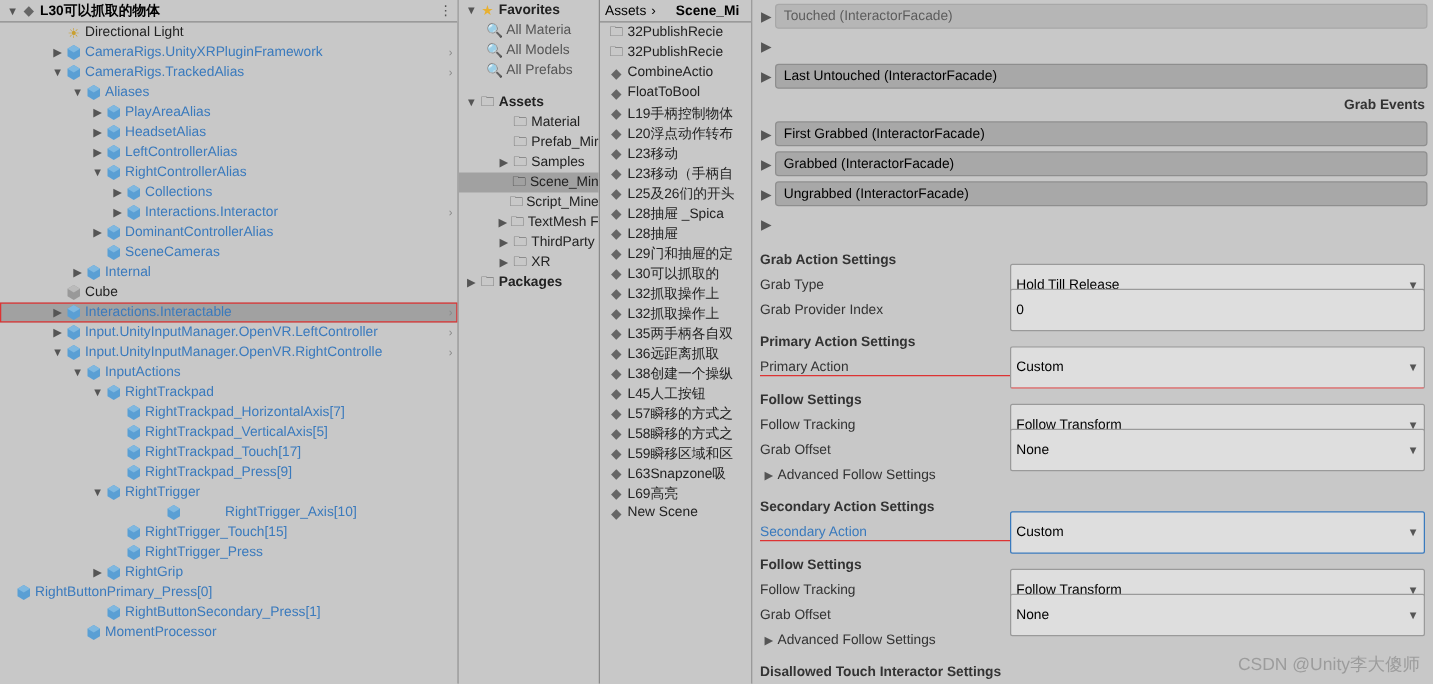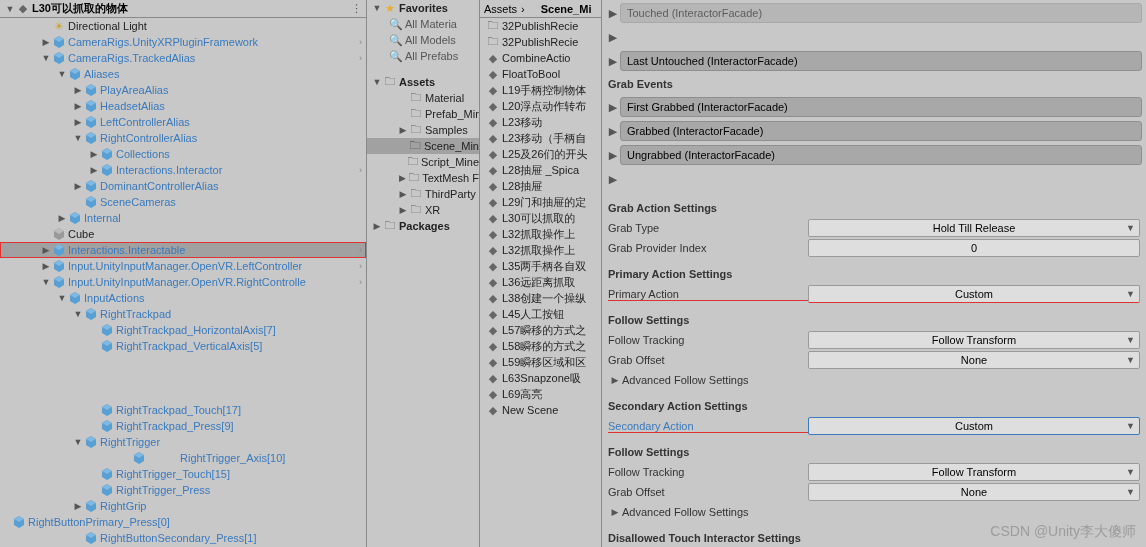--- a/index.html
+++ b/index.html
@@ -24,30 +24,30 @@
 .unity { color: #666; }
 .label { color: #222; }
 .label.blue { color: #3a7abd; }
 .label.gray { color: #555; }
 .chev-r { position: absolute; right: 4px; color: #888; font-size: 9px; }
 
 .breadcrumb { height: 18px; background: #c8c8c8; border-bottom: 1px solid #8a8a8a; display: flex; align-items: center; padding: 0 4px; font-size: 11px; }
 .breadcrumb span { margin-right: 4px; }
 
 .insp-body { padding: 0; }
-.evt-header { font-weight: bold; padding: 4px 6px; color: #333; }
+.evt-header { font-weight: bold; padding: 4px 6px; color: #333; text-align: right; }
 .evt-row { display: flex; align-items: center; height: 22px; margin: 2px 4px; }
 .evt-fold { width: 14px; text-align: center; color: #555; }
 .evt-box { flex: 1; height: 20px; background: #a8a8a8; border: 1px solid #8e8e8e; border-radius: 3px; display: flex; align-items: center; padding: 0 6px; cursor: pointer; }
 
 .prop-row { display: flex; align-items: center; height: 20px; padding: 0 6px; }
 .prop-label { width: 200px; color: #333; }
 .prop-label.blue { color: #3a7abd; }
 .prop-label.bold { font-weight: bold; }
-.prop-field { flex: 1; height: 18px; background: #dedede; border: 1px solid #9a9a9a; border-radius: 2px; display: flex; align-items: center; padding: 0 4px; position: relative; justify-content: center; }
+.prop-field { flex: 1; height: 18px; background: #dedede; border: 1px solid #9a9a9a; border-radius: 2px; display: flex; align-items: center; padding: 16px 4px; position: relative; }
 .prop-field.sel { border: 1px solid #3a7abd; background: #dedede; }
 .dd-arrow { position: absolute; right: 4px; color: #555; font-size: 9px; }
 .underline-red { border-bottom: 1px solid #d33; }
 
 .fav-star { color: #e8b030; }
 .search-icon { color: #666; }
 
 .watermark { position: absolute; right: 10px; bottom: 6px; color: rgba(120,120,120,0.55); font-size: 14px; pointer-events: none; }
 
 svg.cube-svg { width: 12px; height: 12px; }
@@ -267,21 +267,21 @@
       <div class="tree-row" style="padding-left: 88px;">
         <span class="foldout"></span>
         <span class="icon cube">
           <svg class="cube-svg" viewBox="0 0 12 12">
             <path fill="#5a9fd4" d="M6 0 L11 3 L11 9 L6 12 L1 9 L1 3 Z"></path>
             <path fill="#7fb8e0" d="M6 0 L11 3 L6 6 L1 3 Z"></path>
           </svg>
         </span>
         <span class="label blue">RightTrackpad_VerticalAxis[5]</span>
       </div>
-      <div class="tree-row" style="padding-left: 88px; margin-top: 48px;">
+      <div class="tree-row" style="padding-left: 88px;">
         <span class="foldout"></span>
         <span class="icon cube">
           <svg class="cube-svg" viewBox="0 0 12 12">
             <path fill="#5a9fd4" d="M6 0 L11 3 L11 9 L6 12 L1 9 L1 3 Z"></path>
             <path fill="#7fb8e0" d="M6 0 L11 3 L6 6 L1 3 Z"></path>
           </svg>
         </span>
         <span class="label blue">RightTrackpad_Touch[17]</span>
       </div>
       <div class="tree-row" style="padding-left: 88px;">

